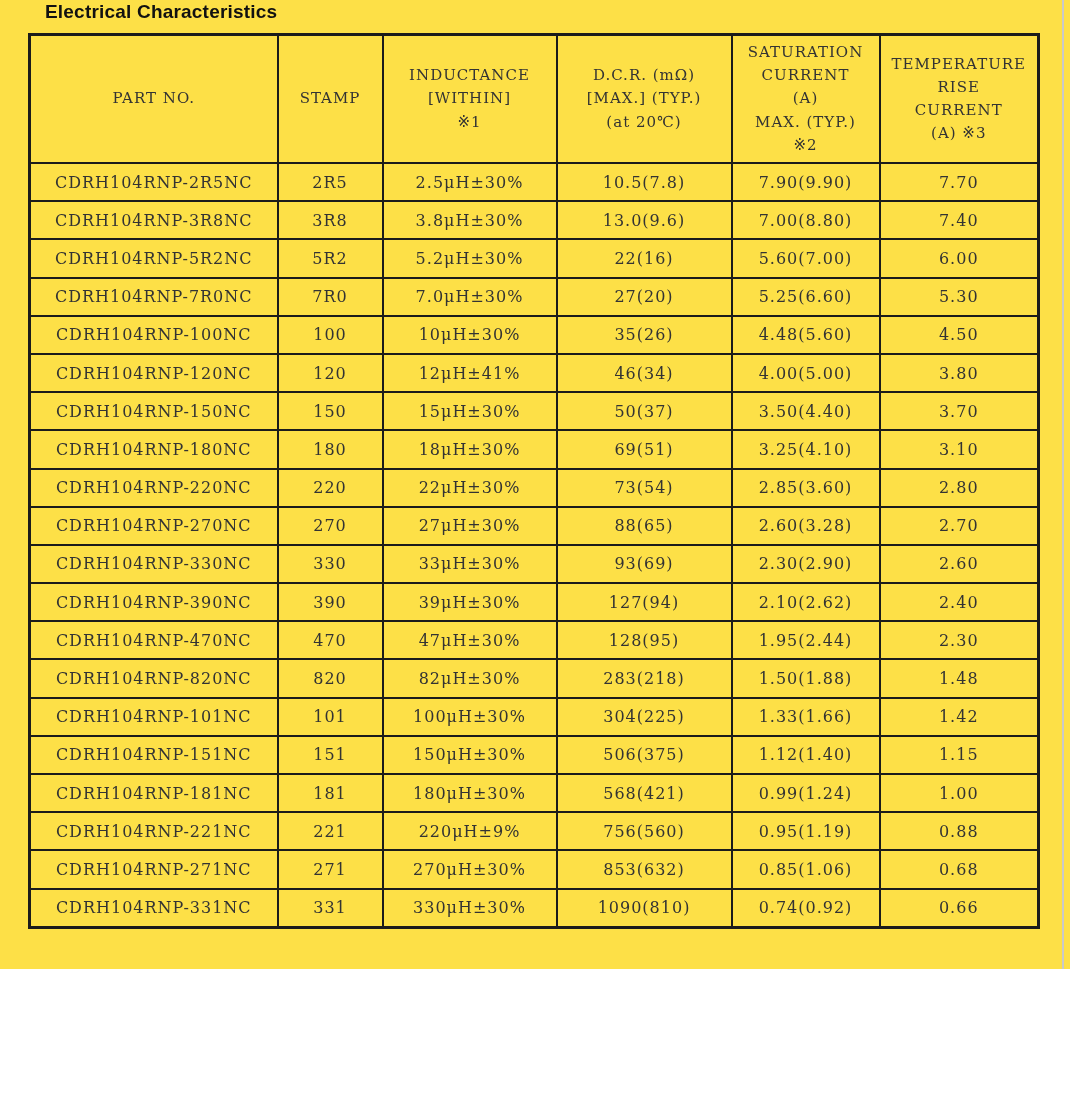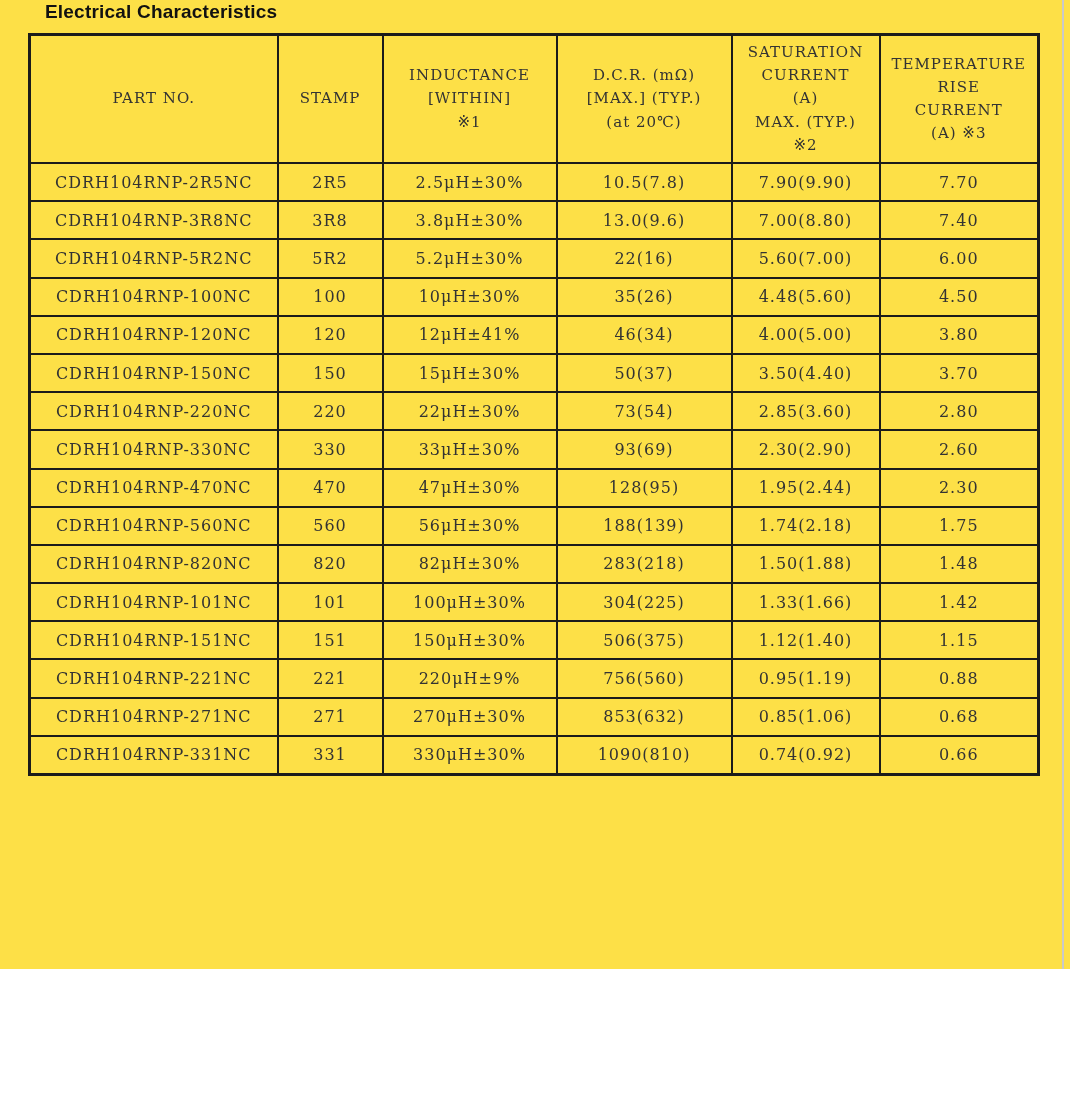--- a/index.html
+++ b/index.html
@@ -124,20 +124,28 @@
         </tr>
         <tr>
           <td>CDRH104RNP-5R2NC</td>
           <td>5R2</td>
           <td>5.2μH±30%</td>
           <td>22(16)</td>
           <td>5.60(7.00)</td>
           <td>6.00</td>
         </tr>
         <tr>
+          <td>CDRH104RNP-7R0NC</td>
+          <td>7R0</td>
+          <td>7.0μH±30%</td>
+          <td>27(20)</td>
+          <td>5.25(6.60)</td>
+          <td>5.30</td>
+        </tr>
+        <tr>
           <td>CDRH104RNP-100NC</td>
           <td>100</td>
           <td>10μH±30%</td>
           <td>35(26)</td>
           <td>4.48(5.60)</td>
           <td>4.50</td>
         </tr>
         <tr>
           <td>CDRH104RNP-120NC</td>
           <td>120</td>
@@ -148,52 +156,68 @@
         </tr>
         <tr>
           <td>CDRH104RNP-150NC</td>
           <td>150</td>
           <td>15μH±30%</td>
           <td>50(37)</td>
           <td>3.50(4.40)</td>
           <td>3.70</td>
         </tr>
         <tr>
+          <td>CDRH104RNP-180NC</td>
+          <td>180</td>
+          <td>18μH±30%</td>
+          <td>69(51)</td>
+          <td>3.25(4.10)</td>
+          <td>3.10</td>
+        </tr>
+        <tr>
           <td>CDRH104RNP-220NC</td>
           <td>220</td>
           <td>22μH±30%</td>
           <td>73(54)</td>
           <td>2.85(3.60)</td>
           <td>2.80</td>
         </tr>
         <tr>
+          <td>CDRH104RNP-270NC</td>
+          <td>270</td>
+          <td>27μH±30%</td>
+          <td>88(65)</td>
+          <td>2.60(3.28)</td>
+          <td>2.70</td>
+        </tr>
+        <tr>
           <td>CDRH104RNP-330NC</td>
           <td>330</td>
           <td>33μH±30%</td>
           <td>93(69)</td>
           <td>2.30(2.90)</td>
           <td>2.60</td>
         </tr>
         <tr>
+          <td>CDRH104RNP-390NC</td>
+          <td>390</td>
+          <td>39μH±30%</td>
+          <td>127(94)</td>
+          <td>2.10(2.62)</td>
+          <td>2.40</td>
+        </tr>
+        <tr>
           <td>CDRH104RNP-470NC</td>
           <td>470</td>
           <td>47μH±30%</td>
           <td>128(95)</td>
           <td>1.95(2.44)</td>
           <td>2.30</td>
         </tr>
         <tr>
-          <td>CDRH104RNP-560NC</td>
-          <td>560</td>
-          <td>56μH±30%</td>
-          <td>188(139)</td>
-          <td>1.74(2.18)</td>
-          <td>1.75</td>
-        </tr>
-        <tr>
           <td>CDRH104RNP-820NC</td>
           <td>820</td>
           <td>82μH±30%</td>
           <td>283(218)</td>
           <td>1.50(1.88)</td>
           <td>1.48</td>
         </tr>
         <tr>
           <td>CDRH104RNP-101NC</td>
           <td>101</td>
@@ -204,20 +228,28 @@
         </tr>
         <tr>
           <td>CDRH104RNP-151NC</td>
           <td>151</td>
           <td>150μH±30%</td>
           <td>506(375)</td>
           <td>1.12(1.40)</td>
           <td>1.15</td>
         </tr>
         <tr>
+          <td>CDRH104RNP-181NC</td>
+          <td>181</td>
+          <td>180μH±30%</td>
+          <td>568(421)</td>
+          <td>0.99(1.24)</td>
+          <td>1.00</td>
+        </tr>
+        <tr>
           <td>CDRH104RNP-221NC</td>
           <td>221</td>
           <td>220μH±9%</td>
           <td>756(560)</td>
           <td>0.95(1.19)</td>
           <td>0.88</td>
         </tr>
         <tr>
           <td>CDRH104RNP-271NC</td>
           <td>271</td>

